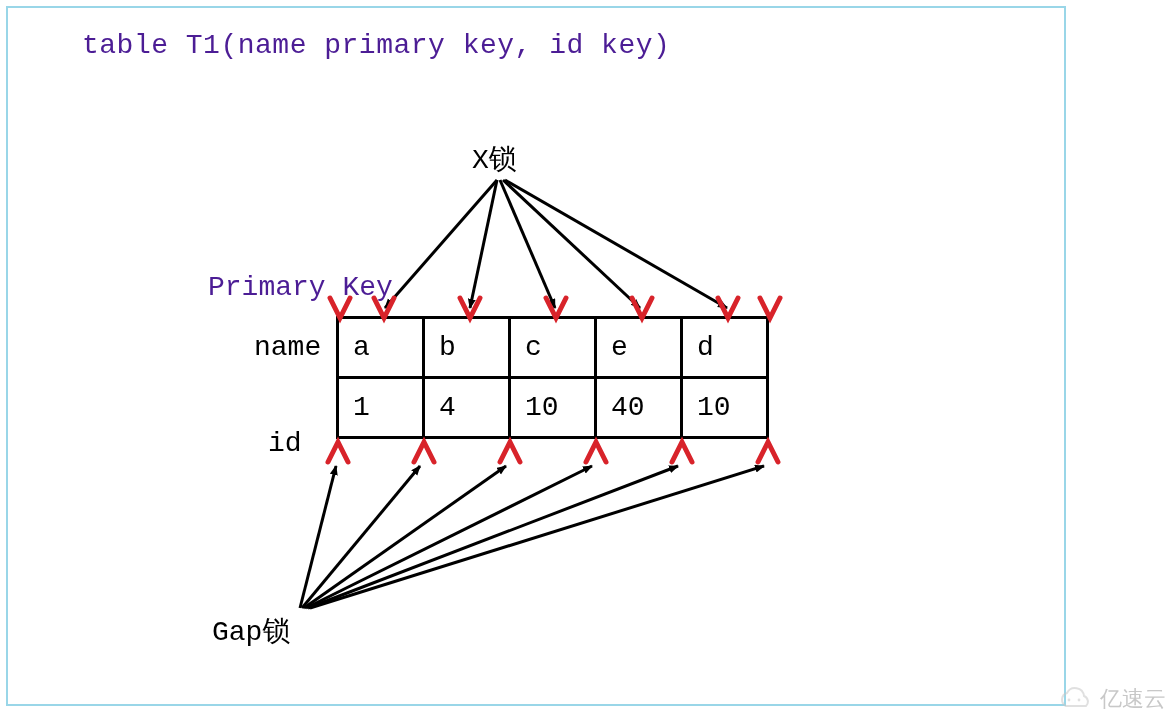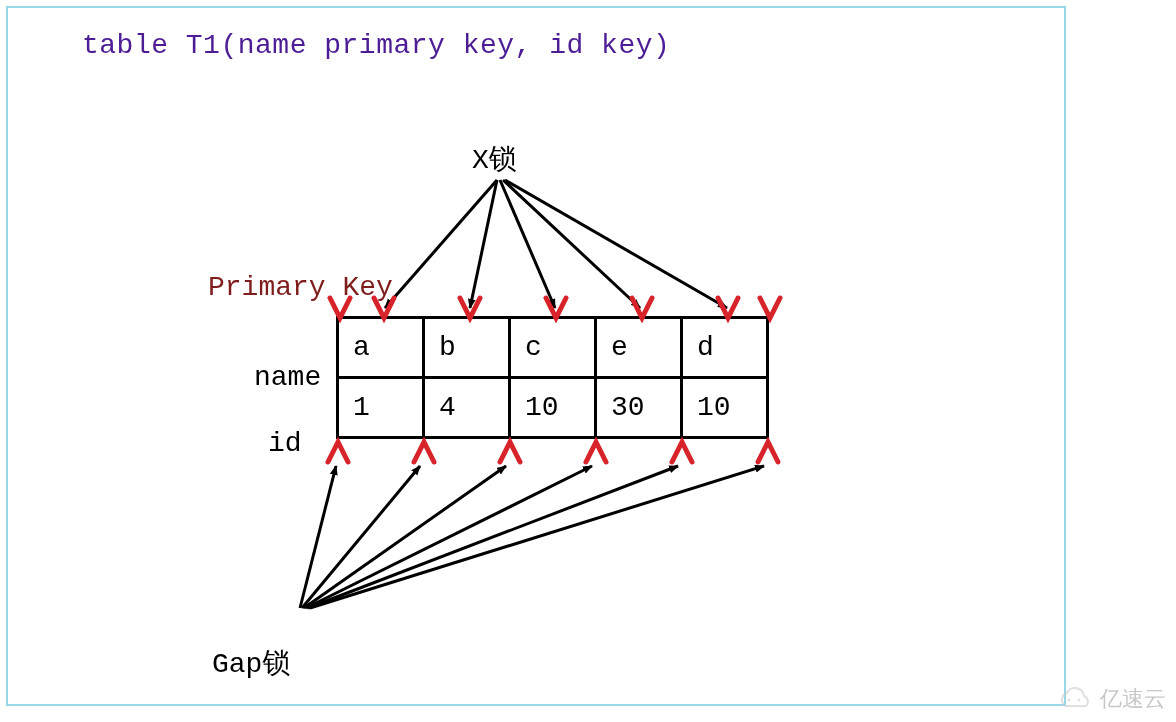--- a/index.html
+++ b/index.html
@@ -36,21 +36,21 @@
     top: 140px;
     font-size: 28px;
     color: #000;
     text-align: right;
   }
   .pk-label {
     position: absolute;
     left: 208px;
     top: 272px;
     font-size: 28px;
-    color: #7f1d1d;
+    color: #4c1d95;
     font-family: "Courier New", monospace;
   }
   .row-label {
     position: absolute;
     font-size: 28px;
     color: #000;
     font-family: "Courier New", monospace;
   }
   .tbl {
     position: absolute;
@@ -67,21 +67,20 @@
     padding-left: 14px;
     font-family: "Courier New", monospace;
     box-sizing: border-box;
   }
   .gap-label {
     position: absolute;
     left: 212px;
     top: 612px;
     font-size: 28px;
     color: #000;
-    margin-top: 32px;
   }
   svg.overlay {
     position: absolute;
     left: 0;
     top: 0;
     width: 1176px;
     height: 722px;
     pointer-events: none;
   }
   .watermark {
@@ -101,37 +100,37 @@
 <body>
 
 <div class="frame"></div>
 
 <div class="title">table T1(name primary key, id key)</div>
 
 <div class="xlock-label">X锁</div>
 
 <div class="pk-label">Primary Key</div>
 
-<div class="row-label" style="left:254px; top:332px;margin-top:30px;">name</div>
+<div class="row-label" style="left:254px; top:332px;">name</div>
 <div class="row-label" style="left:268px; top:396px;margin-top:32px;">id</div>
 
 <table class="tbl">
   <tbody>
       <tr>
     <td>a</td>
     <td>b</td>
     <td>c</td>
     <td>e</td>
     <td>d</td>
   </tr>
   <tr>
     <td>1</td>
     <td>4</td>
     <td>10</td>
-    <td>30</td>
+    <td>40</td>
     <td>10</td>
   </tr>
 </tbody>
   </table>
 
 <div class="gap-label">Gap锁</div>
 
 <svg class="overlay" viewBox="0 0 1176 722">
   <defs>
     <marker id="arrowhead" markerWidth="12" markerHeight="12" refX="9" refY="4" orient="auto" markerUnits="userSpaceOnUse">

